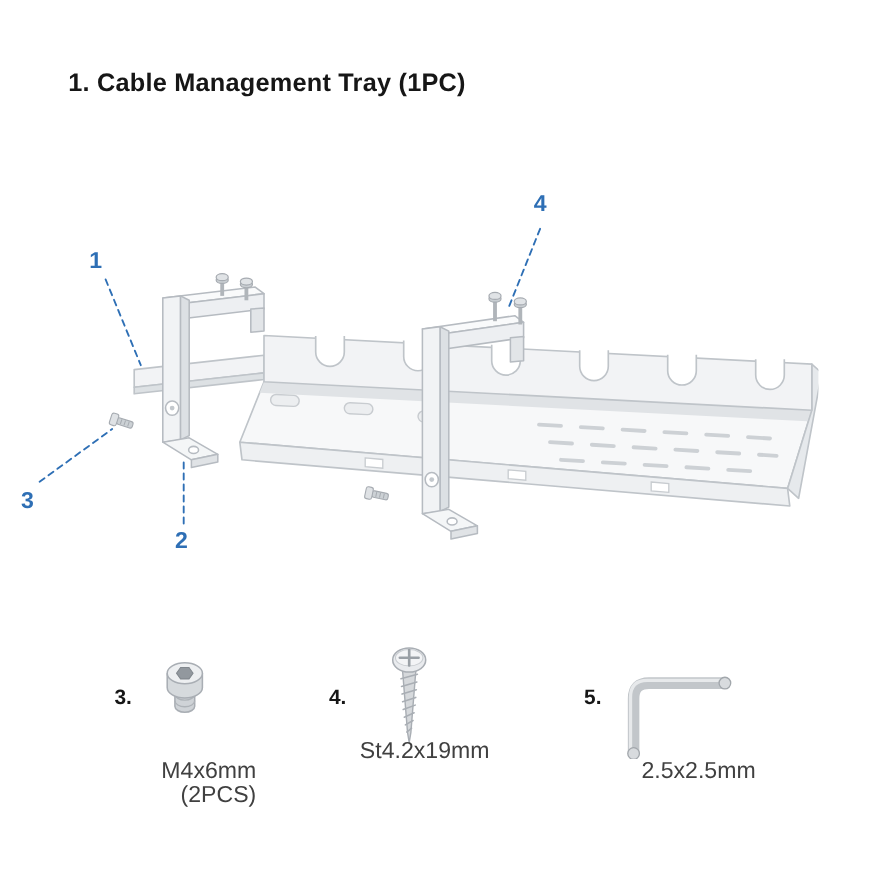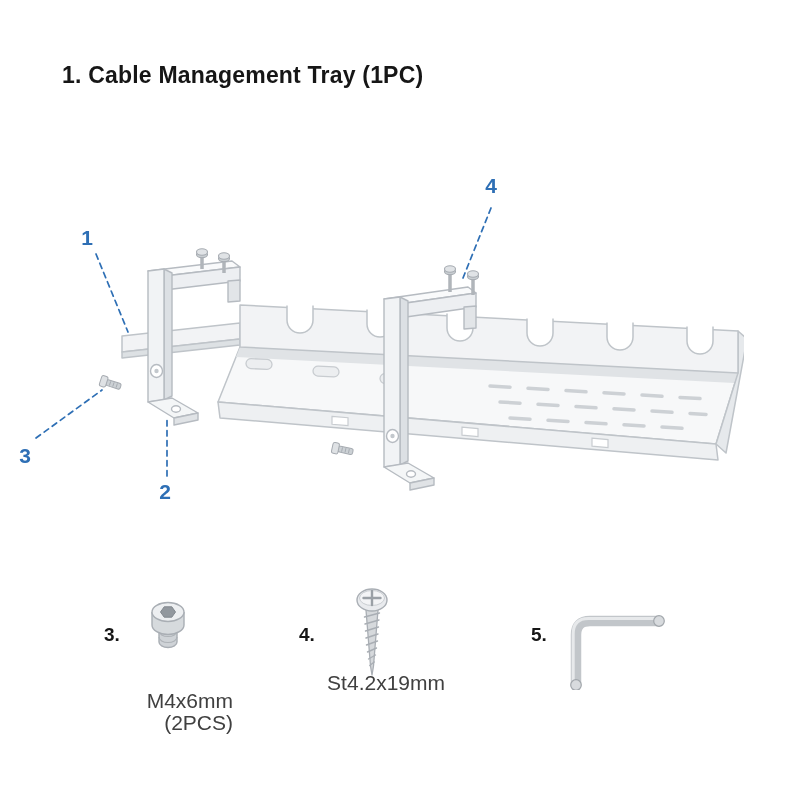--- a/index.html
+++ b/index.html
@@ -219,16 +219,17 @@
     <span class="part-num" style="left:531px; top:624px;">5.</span>
     <div class="part-icon" style="left:560px; top:606px;">
       <svg viewBox="0 0 110 84" width="110" height="84">
         <path d="M 16,78 L 16,29 Q 16,15 30,15 L 98,15" fill="none" stroke="#c2c6ca" stroke-width="10.5" stroke-linecap="round"></path>
         <path d="M 13.2,76 L 13.2,28 Q 13.2,12.6 28.5,12.6 L 96,12.6" fill="none" stroke="#e7e9eb" stroke-width="3" stroke-linecap="round"></path>
         <circle cx="99" cy="15" r="5.3" fill="#d8dbde" stroke="#a2a7ac" stroke-width="1.2"></circle>
         <circle cx="16" cy="79" r="5.3" fill="#d8dbde" stroke="#a2a7ac" stroke-width="1.2"></circle>
       </svg>
     </div>
     <div class="part-label" style="left:547px; top:690px; width:140px;">
+      <div>2.5x2.5mm</div>
     </div>
 
   </div>
 </div>
 
 </body></html>

